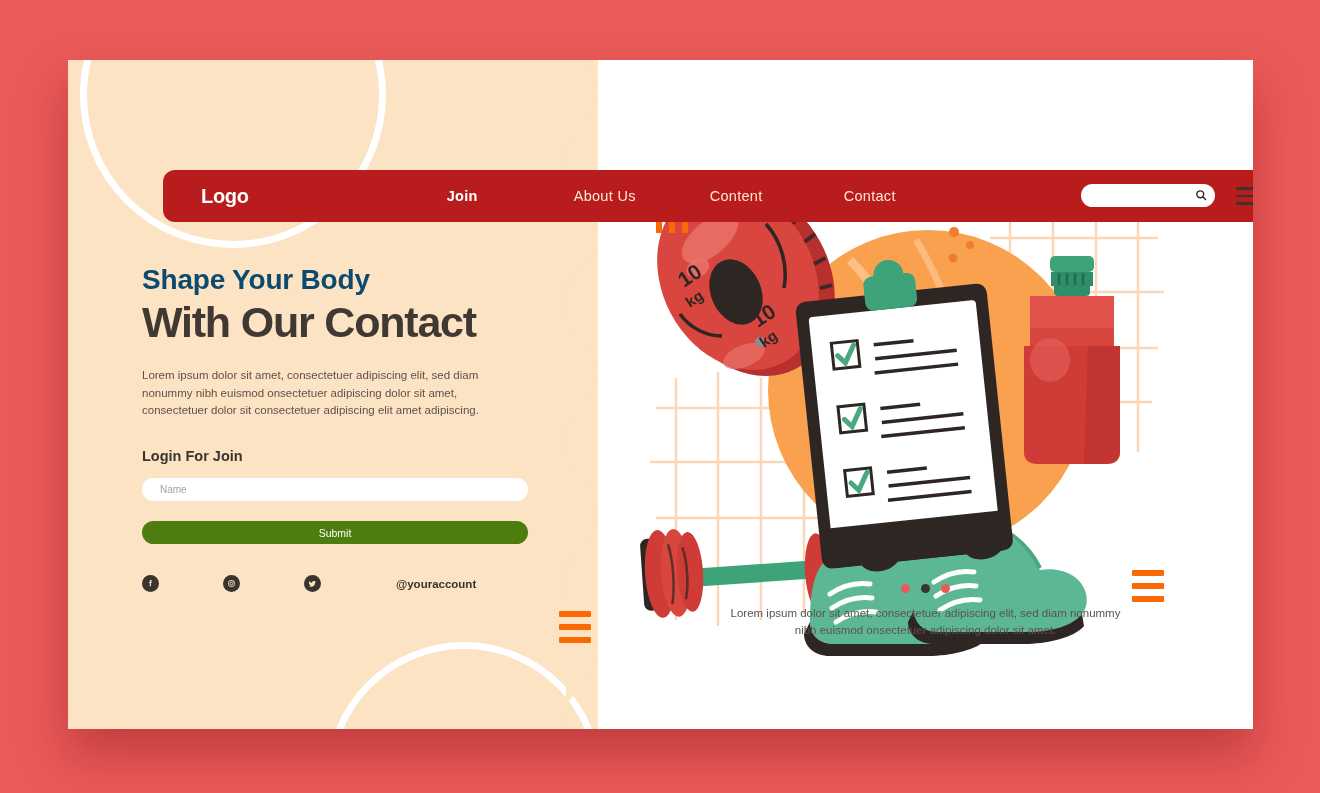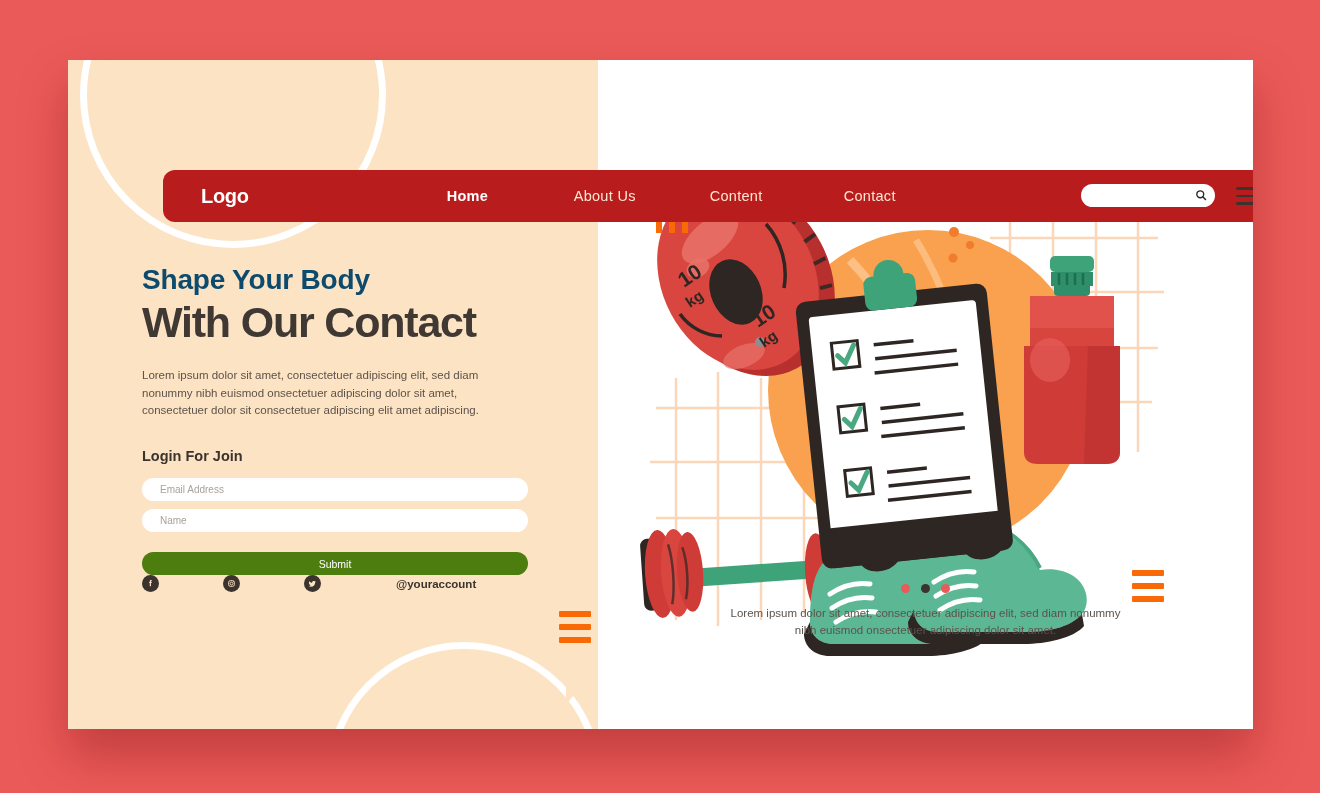--- a/index.html
+++ b/index.html
@@ -384,21 +384,21 @@
       <span class="dot active"></span>
       <span class="dot"></span>
     </div>
 
     <div class="caption">Lorem ipsum dolor sit amet, consectetuer adipiscing elit, sed diam nonummy nibh euismod onsectetuer adipiscing dolor sit amet.</div>
   </div>
 
   <div class="navbar">
     <div class="logo">Logo</div>
     <div class="nav-links">
-      <a class="nav-link active l1">Home</a>
+      <a class="nav-link active l1">Join</a>
       <a class="nav-link l2">About Us</a>
       <a class="nav-link l3">Content</a>
       <a class="nav-link">Contact</a>
     </div>
 
     <div class="search-wrap">
       <input class="search-input" type="text" placeholder="" style="">
       <svg class="search-icon" width="12" height="12" viewBox="0 0 16 16">
         <circle cx="7" cy="7" r="4.6" fill="none" stroke="#2e2623" stroke-width="1.8"></circle>
         <line x1="10.4" y1="10.4" x2="14" y2="14" stroke="#2e2623" stroke-width="2" stroke-linecap="round"></line>
@@ -413,21 +413,20 @@
   </div>
 
   <div class="hero">
     <div class="hero-sub">Shape Your Body</div>
     <div class="hero-title">With Our Contact</div>
     <div class="hero-desc">Lorem ipsum dolor sit amet, consectetuer adipiscing elit, sed diam nonummy nibh euismod onsectetuer adipiscing dolor sit amet, consectetuer dolor sit consectetuer adipiscing elit amet adipiscing.</div>
   </div>
 
   <div class="form-block">
     <div class="form-title">Login For Join</div>
-    <input class="field" type="text" placeholder="Email Address" style="">
     <input class="field" type="text" placeholder="Name" style="">
     <button class="submit-btn">Submit</button>
   </div>
 
   <div class="socials">
     <span class="soc-icon">
       <svg width="9" height="9" viewBox="0 0 10 10">
         <path d="M6.4 3.3H5.5V2.8c0-.3.1-.4.4-.4h.5V1.2H5.6c-1 0-1.4.6-1.4 1.5v.6H3.5v1.2h.7V8h1.3V4.5h.8z" fill="#fce3c3"></path>
       </svg>
     </span>

